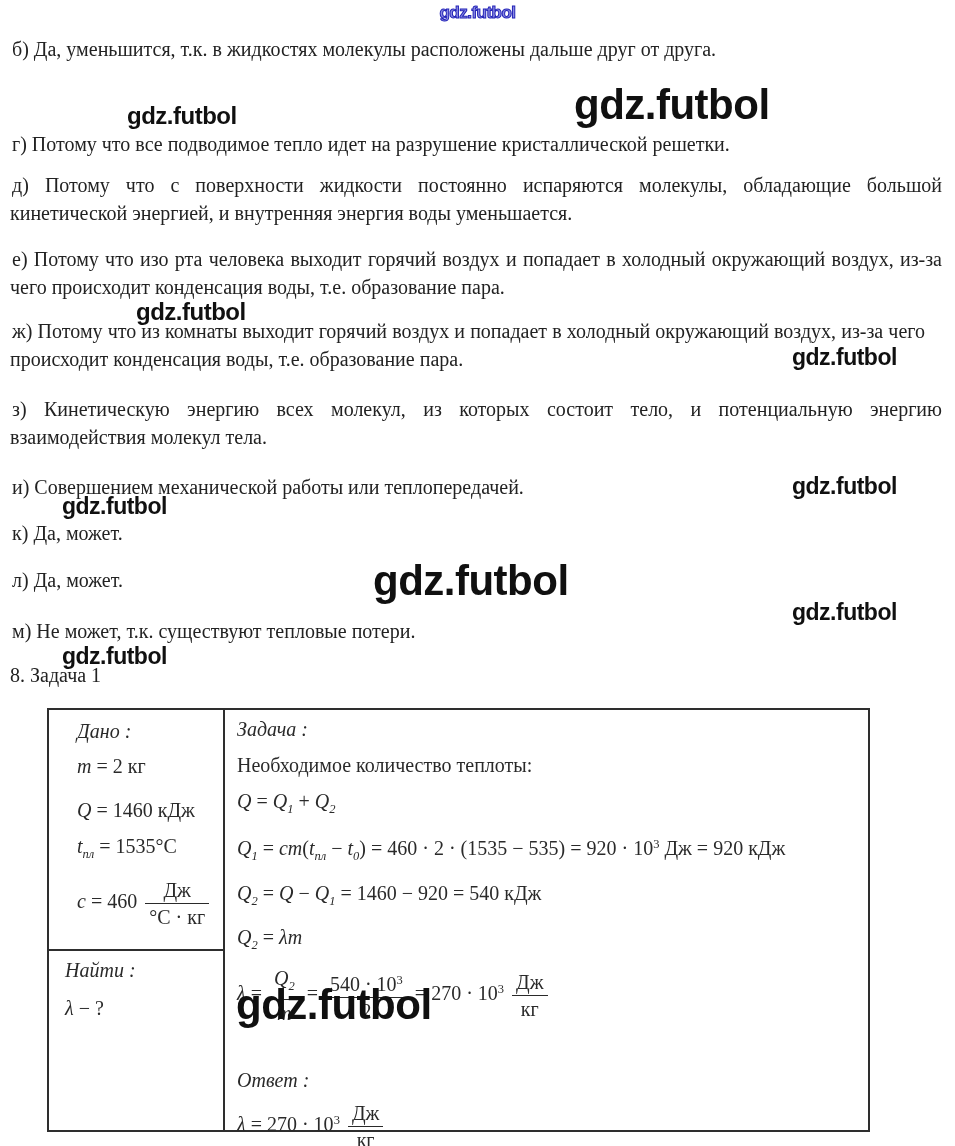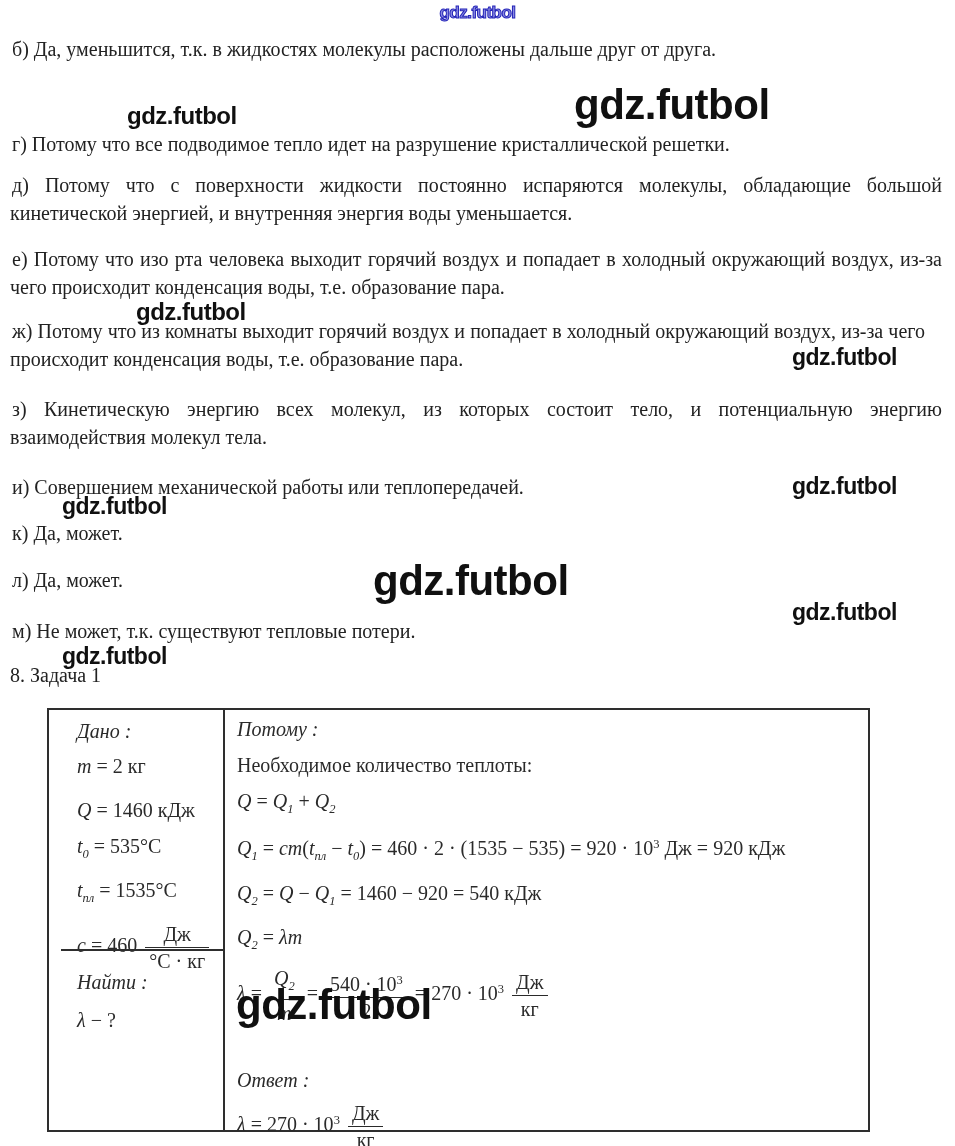--- a/index.html
+++ b/index.html
@@ -45,21 +45,21 @@
     position:absolute;left:47px;top:708px;
     width:819px;height:420px;
     border:2px solid #2e2e2e;
     font-size:20px;color:#2a2a2a;
   }
   .col-left{
     position:absolute;left:0;top:0;bottom:0;width:174px;
     border-right:2px solid #2e2e2e;
   }
   .cell-given{position:absolute;left:0;top:0;width:100%;height:239px;box-sizing:border-box;padding:8px 4px 0 28px;}
-  .cell-find{position:absolute;left:0;top:239px;right:0;bottom:0;box-sizing:border-box;border-top:2px solid #2e2e2e;padding:18px 4px 0 16px;margin-left:12px;}
+  .cell-find{position:absolute;left:0;top:239px;right:0;bottom:0;box-sizing:border-box;border-top:2px solid #2e2e2e;padding:6px 4px 0 16px;}
   .col-right{
     position:absolute;left:176px;top:0;right:0;bottom:0;
     box-sizing:border-box;padding:6px 0 0 12px;
   }
   .lbl{font-style:italic;line-height:26px;}
   .txt{line-height:26px;}
   .fline{line-height:26px;white-space:nowrap;}
   .fline .it{font-style:italic;}
   .fline .up{font-style:normal;}
   .fline .sb{font-size:12.5px;font-style:italic;vertical-align:-5px;}
@@ -97,31 +97,30 @@
   <div class="ans single" style="top:618px;">м) Не может, т.к. существуют тепловые потери.</div>
 
   <div class="heading">8. Задача 1</div>
 
   <div class="ptable">
     <div class="col-left">
       <div class="cell-given">
         <div class="lbl">Дано :</div>
         <div class="fline" style="margin-top:9px;"><span class="it">m</span><span class="up"> = 2 кг</span></div>
         <div class="fline" style="margin-top:18px;"><span class="it">Q</span><span class="up"> = 1460 кДж</span></div>
-        <div class="fline" style="margin-top:10px;"><span class="it">t</span><span class="sb">0</span><span class="up"> = 535°C</span></div>
         <div class="fline" style="margin-top:10px;"><span class="it">t</span><span class="sb">пл</span><span class="up"> = 1535°C</span></div>
         <div class="fline" style="margin-top:11px;"><span class="it">c</span><span class="up"> = 460 </span><span class="fr"><span class="n"><span class="up">Дж</span></span><span class="d"><span class="up">°C · кг</span></span></span></div>
       </div>
       <div class="cell-find">
         <div class="lbl">Найти :</div>
         <div class="fline" style="margin-top:12px;"><span class="it">λ</span><span class="up"> − ?</span></div>
       </div>
     </div>
     <div class="col-right">
-      <div class="lbl">Потому :</div>
+      <div class="lbl">Задача :</div>
       <div class="txt" style="margin-top:10px;">Необходимое количество теплоты:</div>
       <div class="fline" style="margin-top:10px;"><span class="it">Q</span><span class="up"> = </span><span class="it">Q</span><span class="sb">1</span><span class="up"> + </span><span class="it">Q</span><span class="sb">2</span></div>
       <div class="fline" style="margin-top:9px;"><span class="it">Q</span><span class="sb">1</span><span class="up"> = </span><span class="it">cm</span><span class="up">(</span><span class="it">t</span><span class="sb">пл</span><span class="up"> − </span><span class="it">t</span><span class="sb">0</span><span class="up">) = 460 · 2 · (1535 − 535) = 920 · 10</span><span class="sp">3</span><span class="up"> Дж = 920 кДж</span></div>
       <div class="fline" style="margin-top:11px;"><span class="it">Q</span><span class="sb">2</span><span class="up"> = </span><span class="it">Q</span><span class="up"> − </span><span class="it">Q</span><span class="sb">1</span><span class="up"> = 1460 − 920 = 540 кДж</span></div>
       <div class="fline" style="margin-top:10px;"><span class="it">Q</span><span class="sb">2</span><span class="up"> = </span><span class="it">λm</span></div>
       <div class="fline" style="margin-top:8px;"><span class="it">λ</span><span class="up"> = </span><span class="fr"><span class="n"><span class="it">Q</span><span class="sb">2</span></span><span class="d"><span class="it">m</span></span></span><span class="up"> = </span><span class="fr"><span class="n"><span class="up">540 · 10</span><span class="sp">3</span></span><span class="d"><span class="up">2</span></span></span><span class="up"> = 270 · 10</span><span class="sp">3</span><span class="up"> </span><span class="fr"><span class="n"><span class="up">Дж</span></span><span class="d"><span class="up">кг</span></span></span></div>
       <div class="lbl" style="margin-top:42px;">Ответ :</div>
       <div class="fline" style="margin-top:8px;"><span class="it">λ</span><span class="up"> = 270 · 10</span><span class="sp">3</span><span class="up"> </span><span class="fr"><span class="n"><span class="up">Дж</span></span><span class="d"><span class="up">кг</span></span></span></div>
     </div>
   </div>

